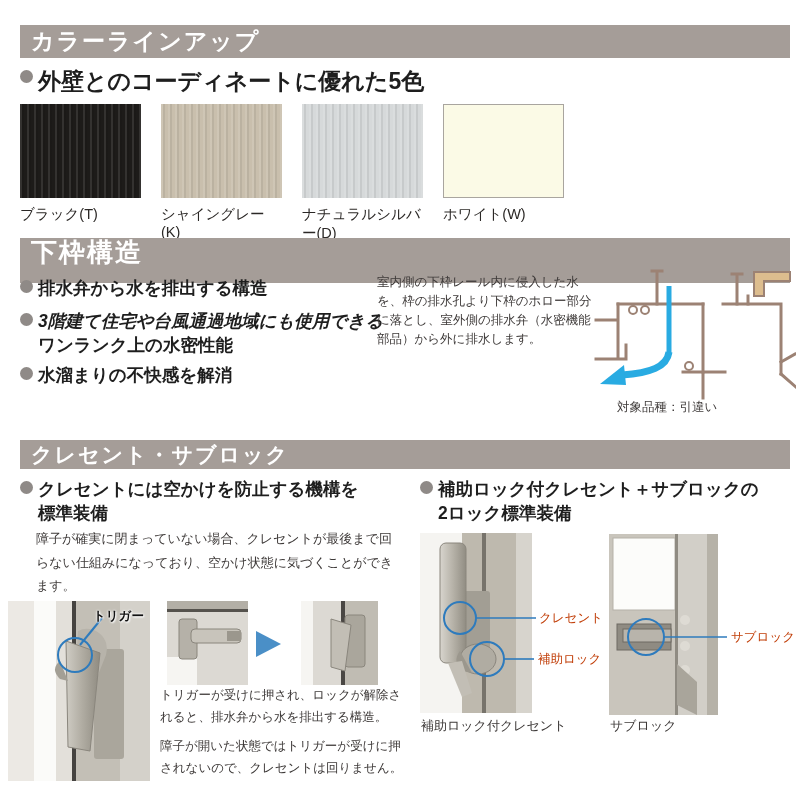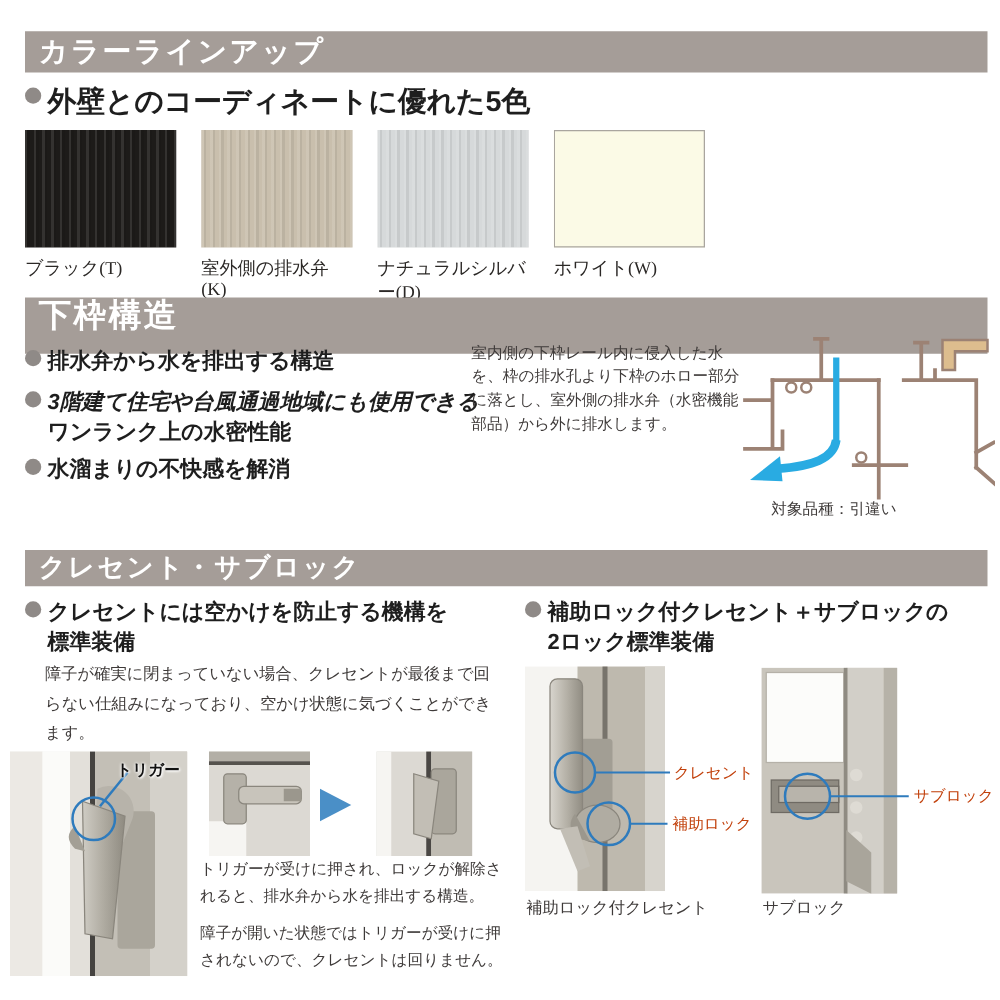--- a/index.html
+++ b/index.html
@@ -14,21 +14,21 @@
   .bar3{top:440px;height:29px;line-height:29px;font-size:21px;}
   
   .brow{display:flex;align-items:flex-start;}
   .dot{width:13px;height:13px;border-radius:50%;background:#8f8a87;flex:none;
        margin-right:5px;margin-top:4px;}
   .btxt{font-weight:bold;color:#1e1e1e;}
   .fs19{font-size:23px;}
   .fs17{font-size:17.5px;}
   
   #swatches{left:20px;top:104px;display:flex;gap:20px;}
-  .swcell{width:121px;font-family:Liberation Serif, serif;}
+  .swcell{width:121px;}
   .swatch{width:121px;height:94px;position:relative;overflow:hidden;}
   .grain{position:absolute;inset:0;
      background:repeating-linear-gradient(90deg,rgba(255,255,255,.10) 0 2px,rgba(0,0,0,.07) 2px 4px,rgba(255,255,255,0) 4px 7px);}
   .swlabel{margin-top:7px;font-size:14.5px;color:#2b2826;}
   
   .body-txt{font-size:12.5px;line-height:19px;color:#3e3a39;}
   .para{font-size:13px;line-height:23.5px;color:#3e3a39;}
   .explain{font-size:12.5px;line-height:22px;color:#3e3a39;width:250px;}
   .caption{font-size:13px;color:#3e3a39;}
   .ptlabel{font-size:12.5px;color:#c2410c;}
@@ -57,21 +57,21 @@
     <div class="swcell">
       <div class="swatch" style="background-color: rgb(29, 27, 25);">
           <div class="grain"></div>
         </div>
       <div class="swlabel">ブラック(T)</div>
     </div>
     <div class="swcell">
       <div class="swatch" style="background-color: rgb(201, 191, 173);">
           <div class="grain"></div>
         </div>
-      <div class="swlabel">室外側の排水弁(K)</div>
+      <div class="swlabel">シャイングレー(K)</div>
     </div>
     <div class="swcell">
       <div class="swatch" style="background-color: rgb(214, 217, 218);">
           <div class="grain"></div>
         </div>
       <div class="swlabel">ナチュラルシルバー(D)</div>
     </div>
     <div class="swcell">
       <div class="swatch" style="box-shadow: rgb(169, 165, 159) 0px 0px 0px 1px inset; background-color: rgb(251, 250, 230);"></div>
       <div class="swlabel">ホワイト(W)</div>

